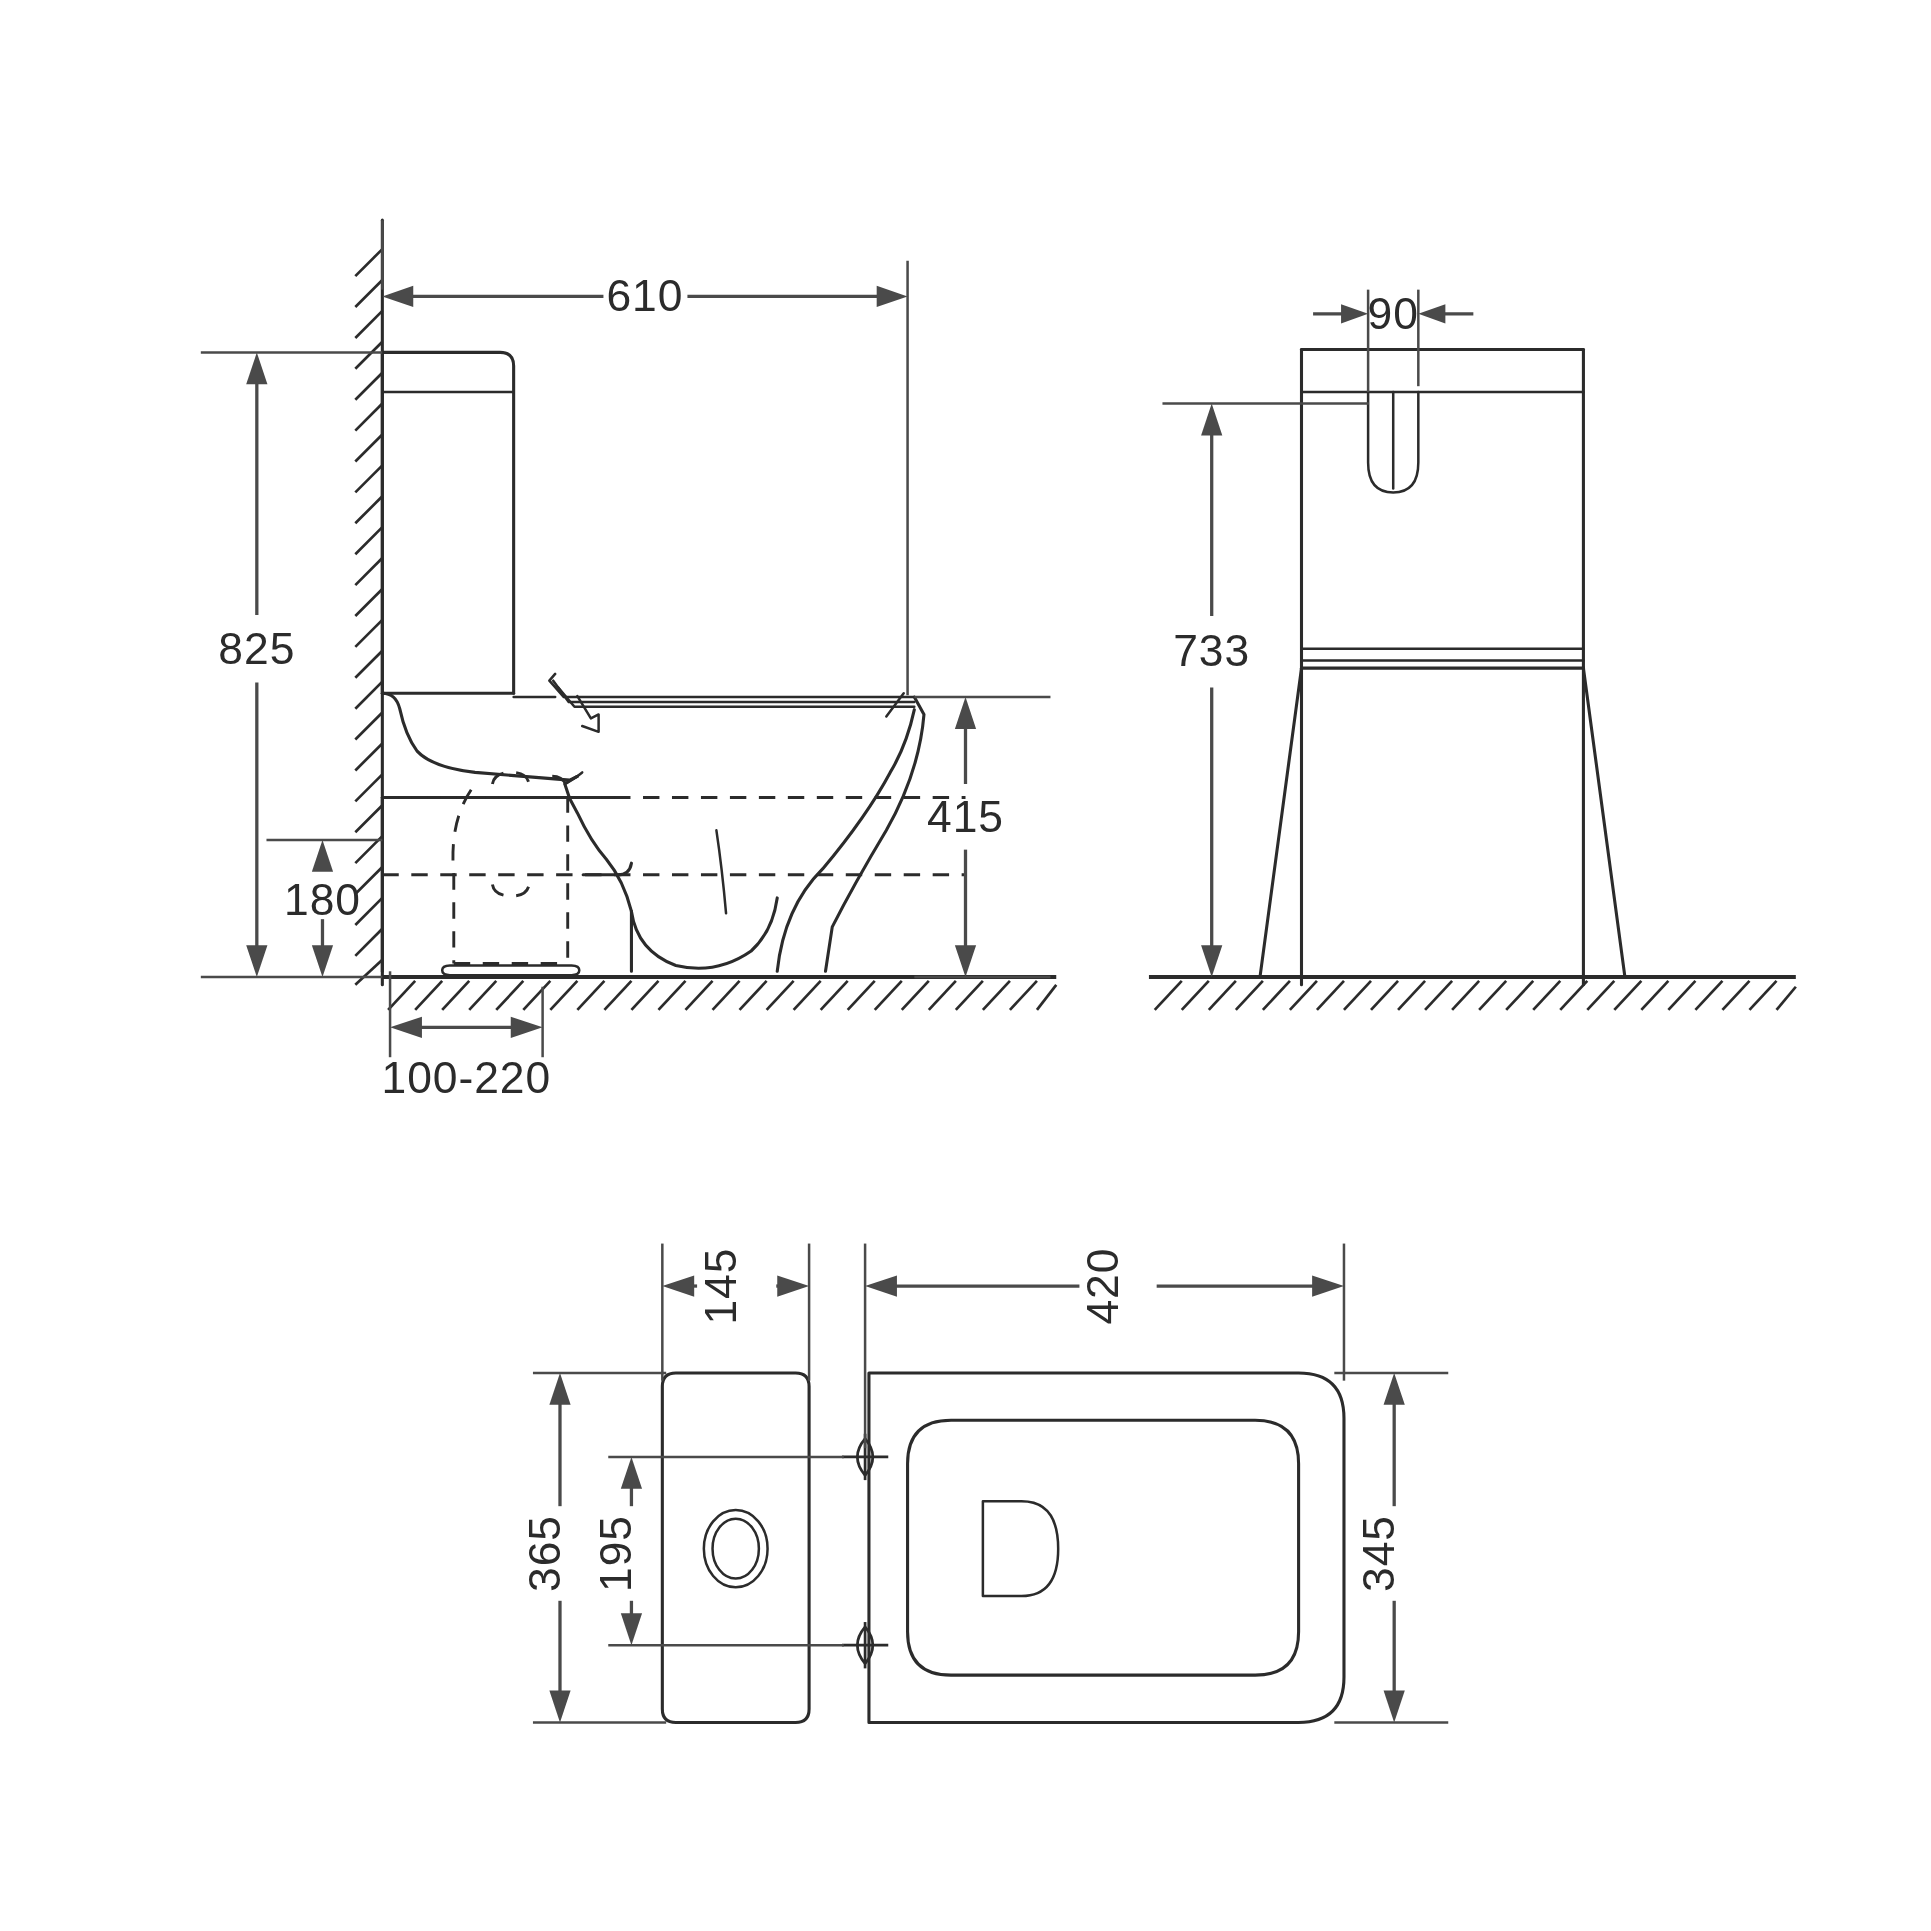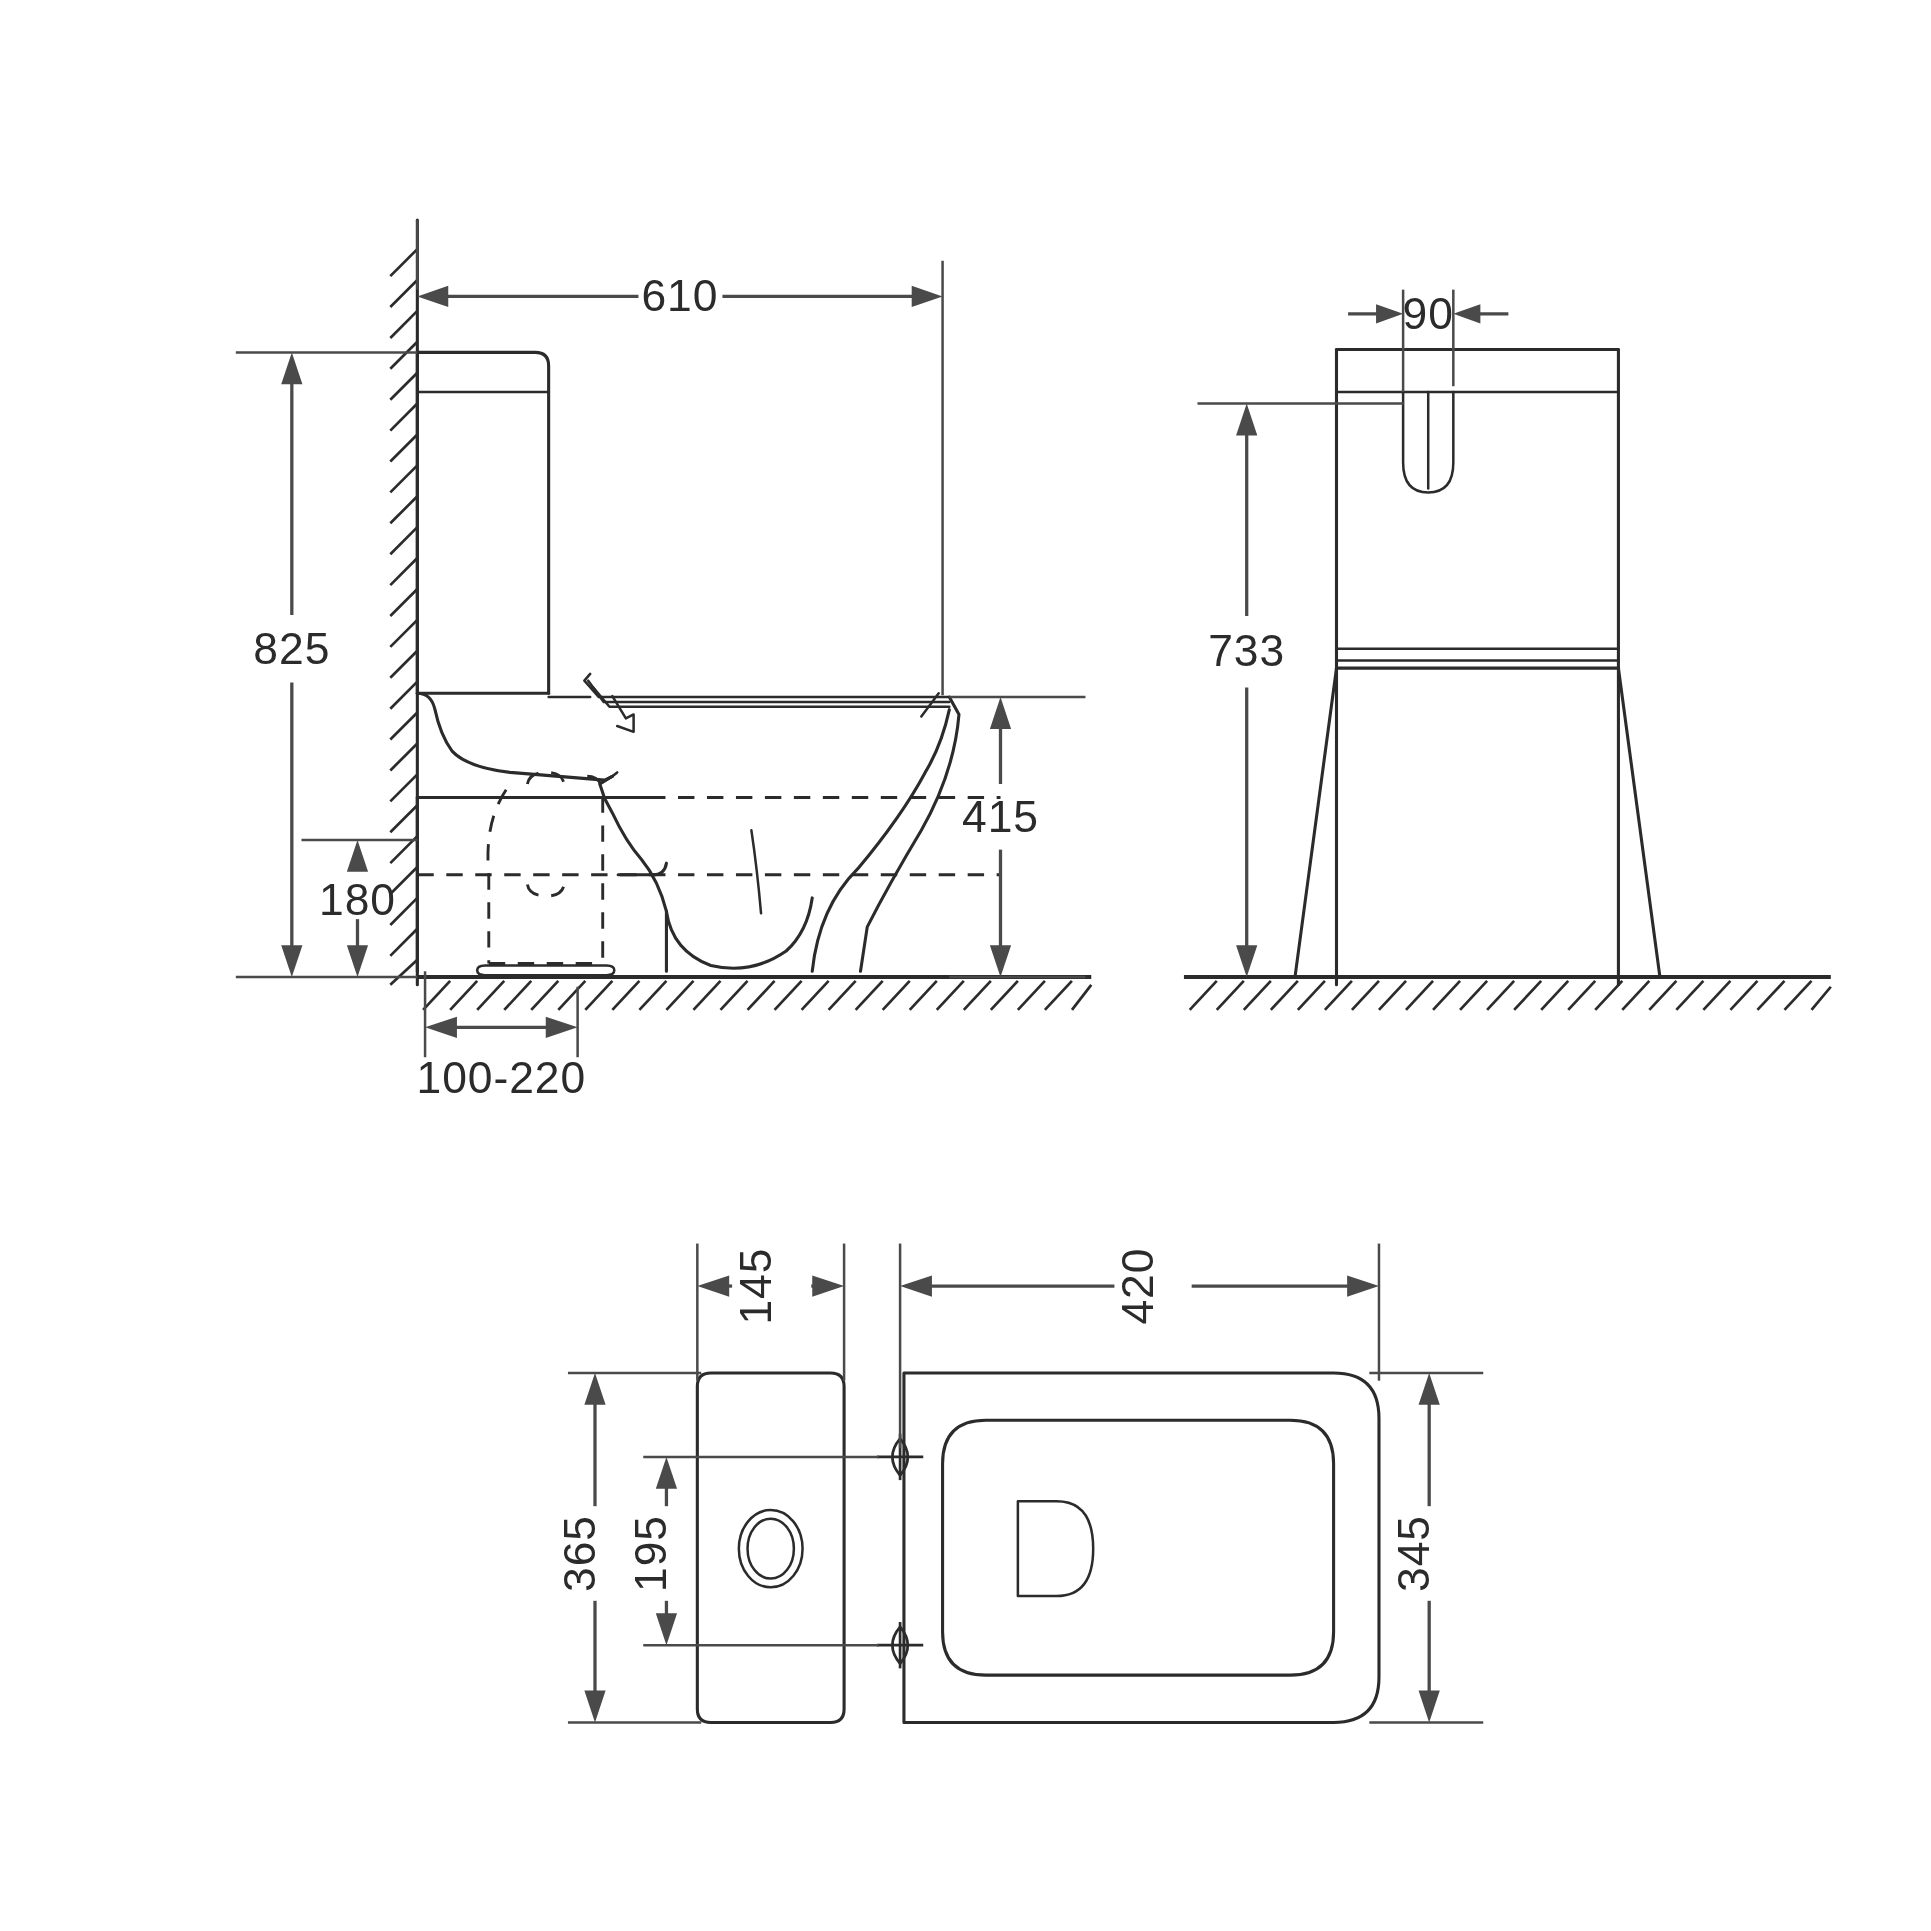--- a/index.html
+++ b/index.html
@@ -12,21 +12,20 @@
     width: 1931px;
     height: 1931px;
     font-family: "Liberation Sans", sans-serif;
     color: #2b2b2b;
     overflow: hidden;
   }
   #drawing-root {
     position: relative;
     width: 1865px;
     height: 1931px;
-    margin-left: 35px;
   }
   svg#technical-drawing {
     display: block;
     width: 1931px;
     height: 1931px;
   }
   .obj-line {
     fill: none;
     stroke: #2b2b2b;
     stroke-width: 3.2;

